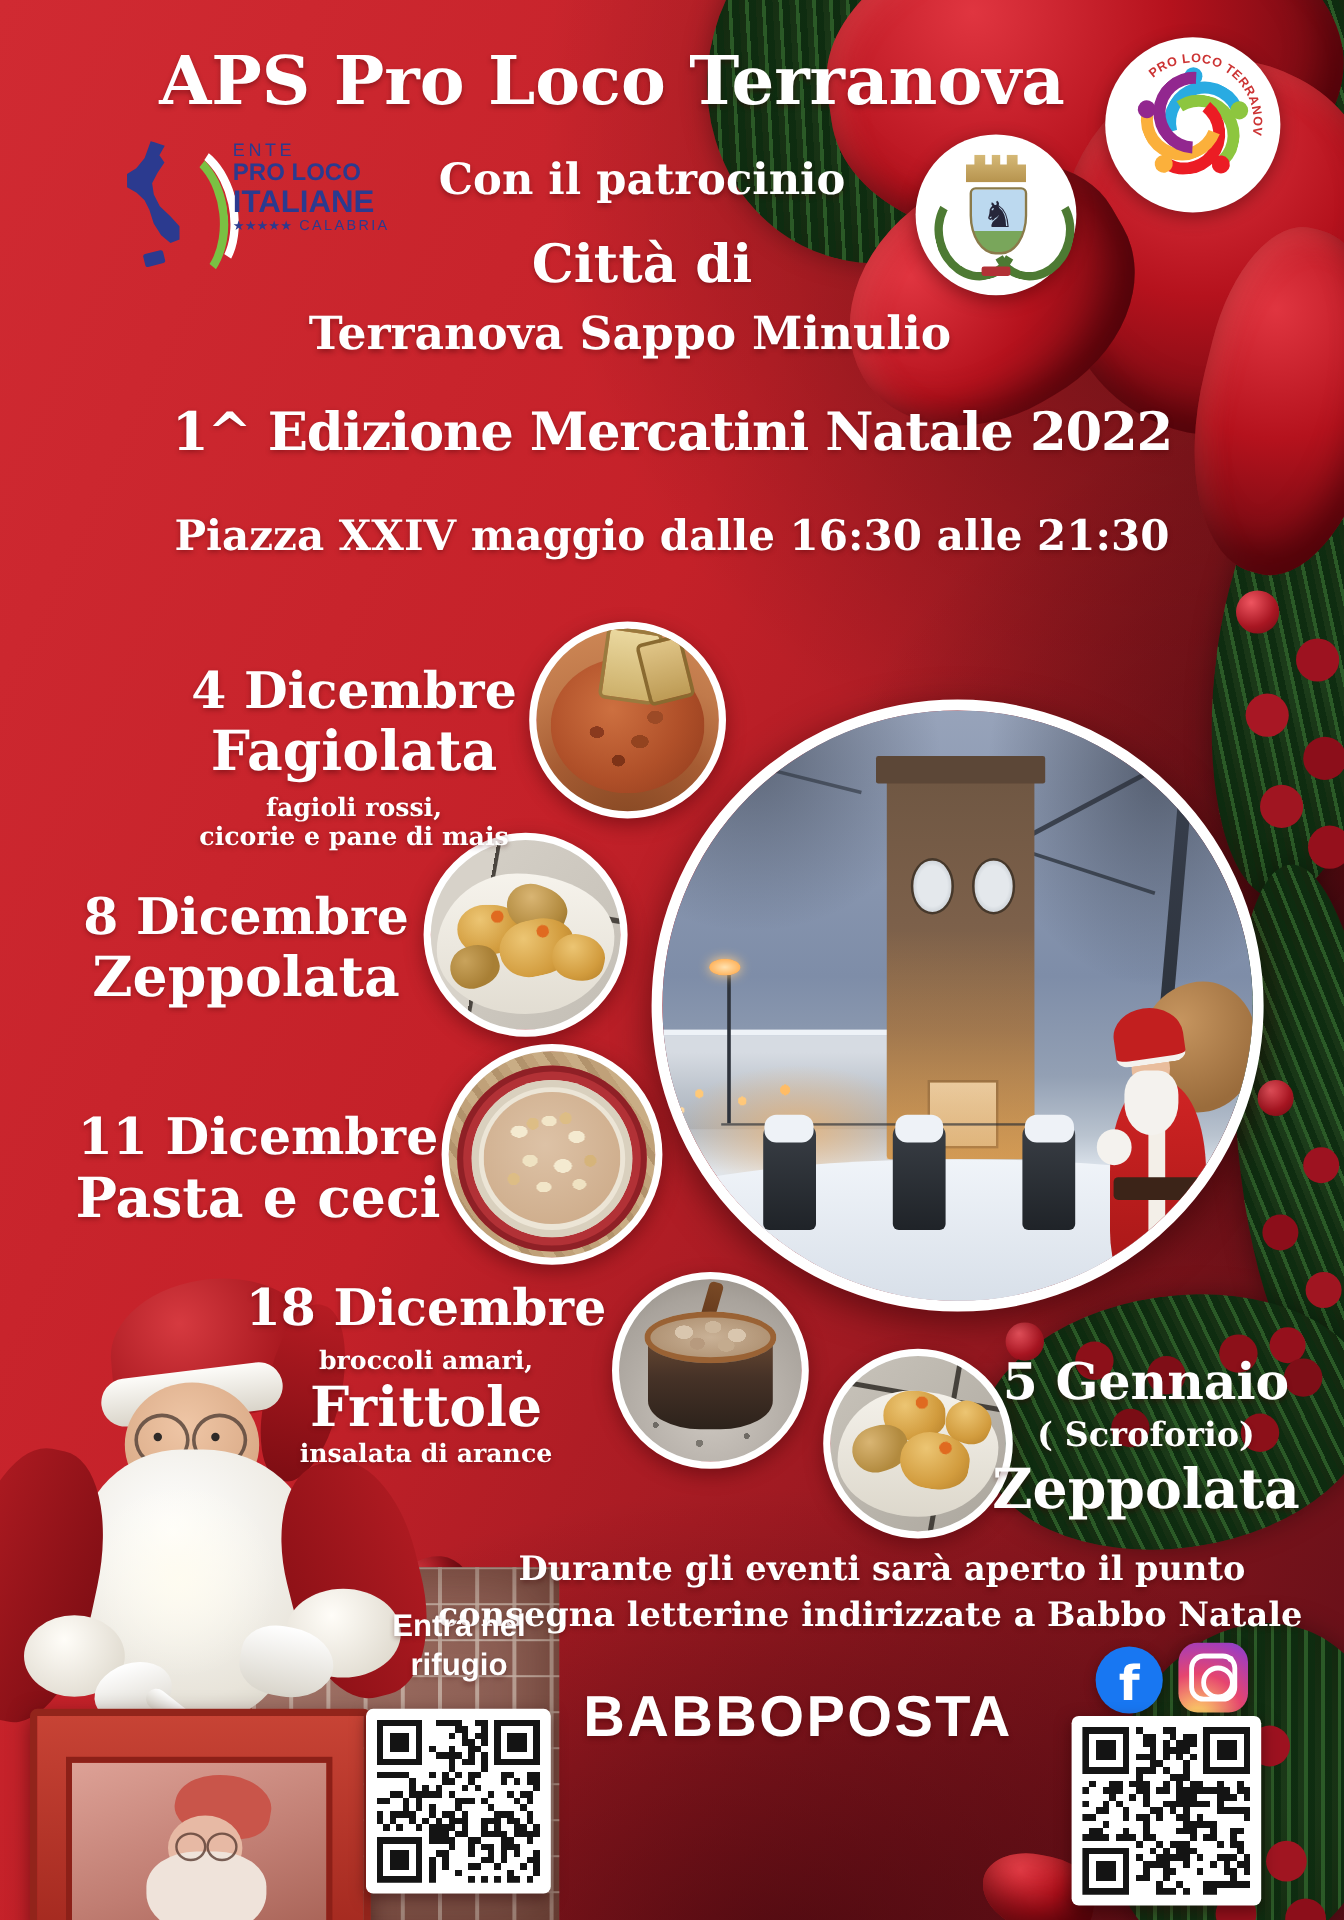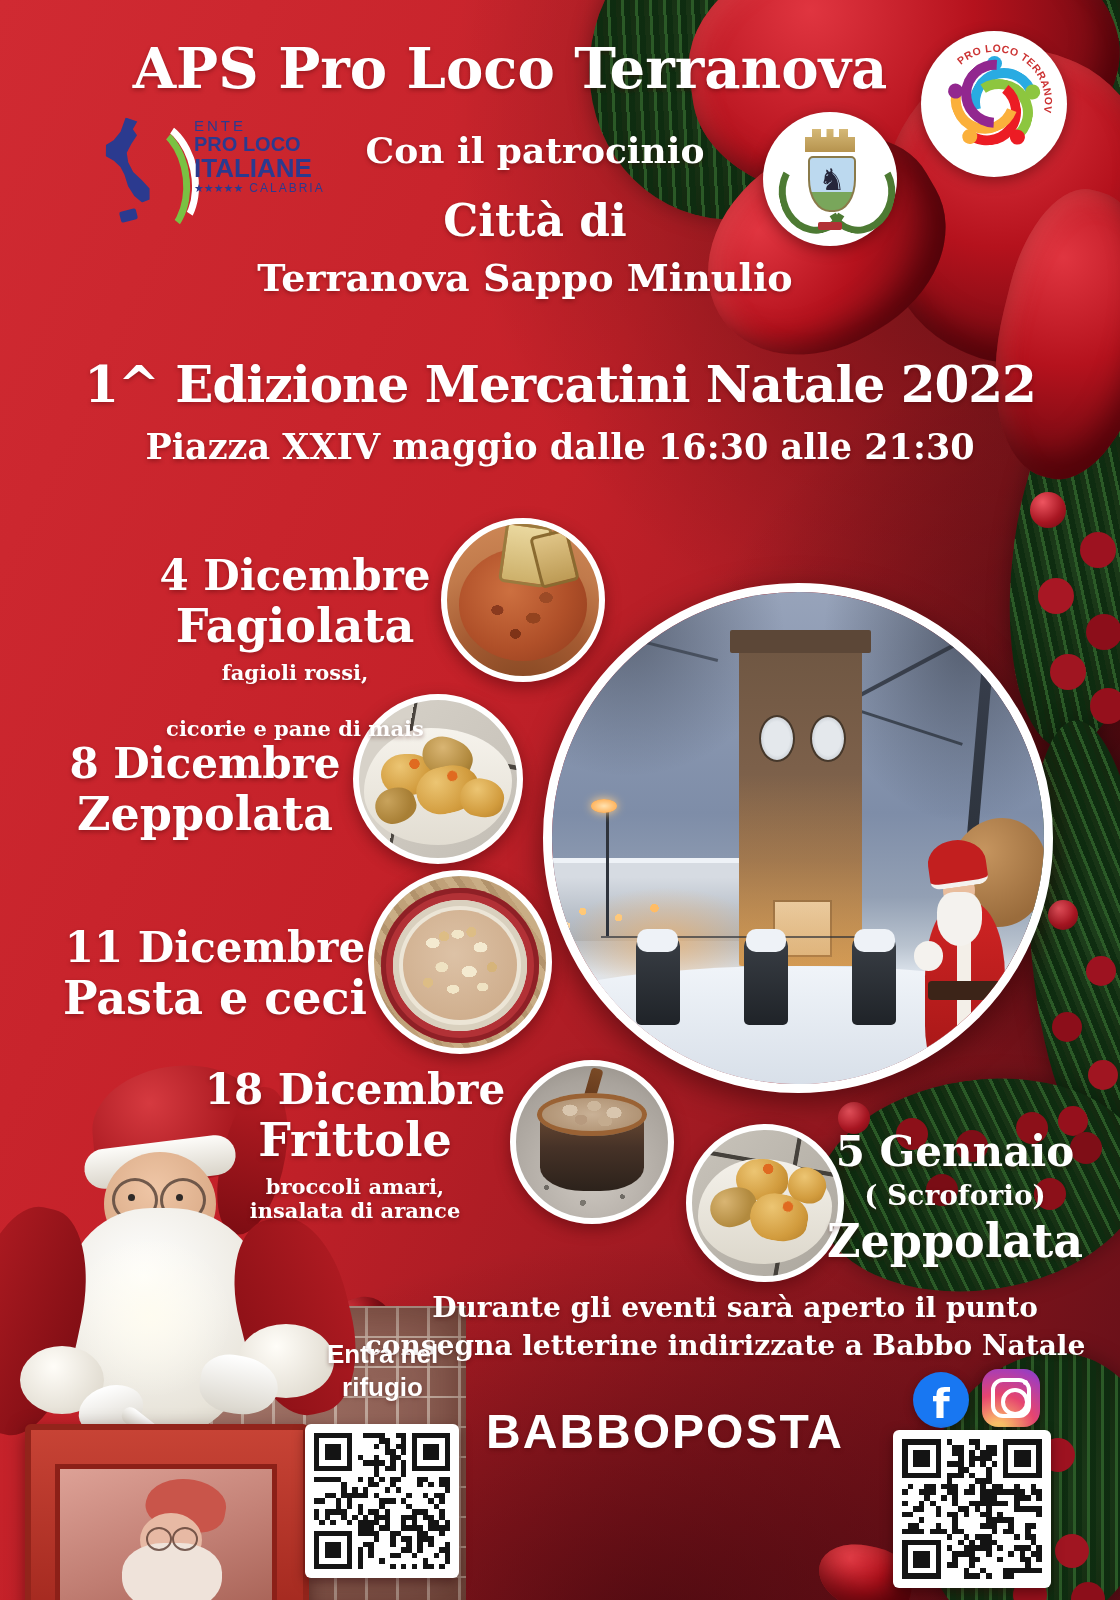--- a/index.html
+++ b/index.html
@@ -268,41 +268,41 @@
       <text font-family="Liberation Sans, sans-serif" font-size="10.5" font-weight="bold" fill="#cc3333" letter-spacing="0.5">
         <textPath href="#plarc">PRO LOCO TERRANOVA</textPath>
       </text>
     </svg>
   </div>
 
   <div class="abs txt" style="left:70px;top:36px;width:880px;font-size:56px;">APS Pro Loco Terranova</div>
   <div class="abs txt" style="left:320px;top:130px;width:430px;font-size:36px;">Con il patrocinio</div>
   <div class="abs txt" style="left:320px;top:196px;width:430px;font-size:44px;">Città di</div>
   <div class="abs txt" style="left:240px;top:256px;width:570px;font-size:38px;">Terranova Sappo Minulio</div>
-  <div class="abs txt" style="left:25px;top:336px;width:1070px;font-size:50px;letter-spacing:-1px;margin-top:20px;">1^ Edizione Mercatini Natale 2022</div>
+  <div class="abs txt" style="left:25px;top:336px;width:1070px;font-size:44px;letter-spacing:-1px;">1^ Edizione Mercatini Natale 2022</div>
   <div class="abs txt" style="left:105px;top:427px;width:910px;font-size:35px;">Piazza XXIV maggio dalle 16:30 alle 21:30</div>
 
   <div class="abs txt" style="left:110px;top:516px;width:370px;">
     <div style="font-size:42px;margin-top:36px;">4 Dicembre</div>
     <div style="font-size:46px;">Fagiolata</div>
     <div style="font-size:21px;margin-top:8px;">fagioli rossi,</div>
-    <div style="font-size:21px;margin-top:32px;">cicorie e pane di mais</div>
+    <div style="font-size:21px;">cicorie e pane di mais</div>
   </div>
   <div class="abs txt" style="left:50px;top:740px;width:310px;">
     <div style="font-size:42px;">8 Dicembre</div>
     <div style="font-size:46px;">Zeppolata</div>
   </div>
   <div class="abs txt" style="left:45px;top:924px;width:340px;">
     <div style="font-size:42px;">11 Dicembre</div>
     <div style="font-size:46px;">Pasta e ceci</div>
   </div>
   <div class="abs txt" style="left:185px;top:1066px;width:340px;">
     <div style="font-size:42px;">18 Dicembre</div>
+    <div style="font-size:21px;margin-top:8px;">broccoli amari,</div>
     <div style="font-size:46px;">Frittole</div>
-    <div style="font-size:21px;margin-top:8px;">broccoli amari,</div>
     <div style="font-size:21px;">insalata di arance</div>
   </div>
   <div class="abs txt" style="left:815px;top:1128px;width:280px;">
     <div style="font-size:42px;">5 Gennaio</div>
     <div style="font-size:28px;line-height:1.4;">( Scroforio)</div>
     <div style="font-size:46px;">Zeppolata</div>
   </div>
 
   <div class="abs txt" style="left:370px;top:1292px;width:730px;font-size:28px;">Durante gli eventi sarà aperto il punto</div>
   <div class="abs txt" style="left:345px;top:1330px;width:760px;font-size:28px;">consegna letterine indirizzate a Babbo Natale</div>

